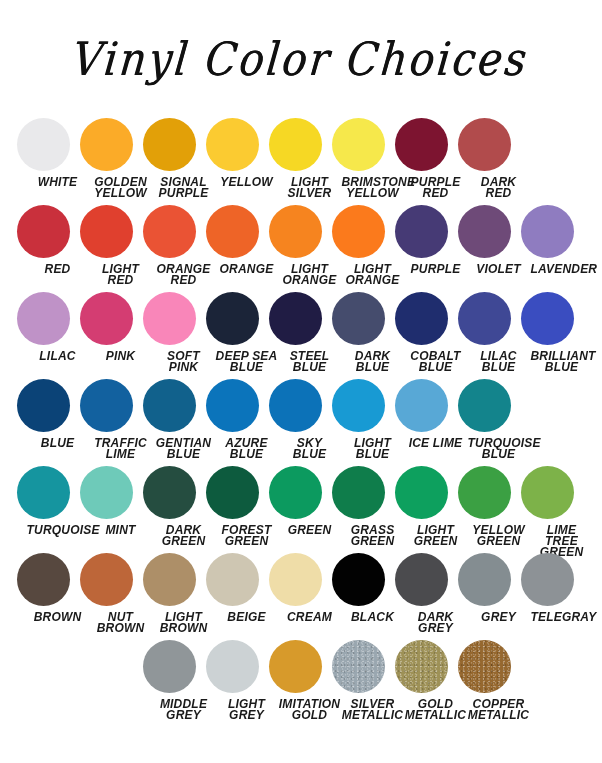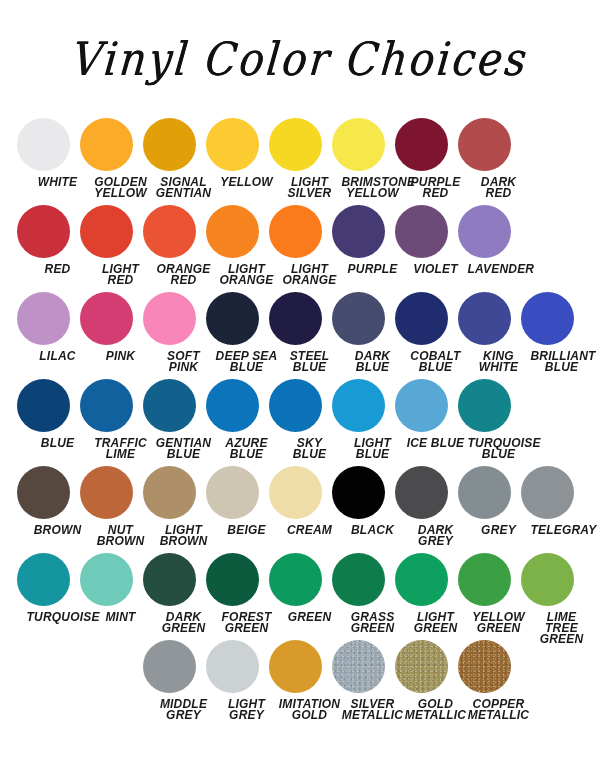--- a/index.html
+++ b/index.html
@@ -110,21 +110,21 @@
         <div class="swatch-cell">
           <div class="swatch-circle" style="background: rgb(233, 233, 235);"></div>
           <div class="swatch-label">WHITE</div>
         </div>
         <div class="swatch-cell">
           <div class="swatch-circle" style="background: rgb(251, 171, 40);"></div>
           <div class="swatch-label">GOLDEN YELLOW</div>
         </div>
         <div class="swatch-cell">
           <div class="swatch-circle" style="background: rgb(226, 160, 8);"></div>
-          <div class="swatch-label">SIGNAL GENTIAN</div>
+          <div class="swatch-label">SIGNAL PURPLE</div>
         </div>
         <div class="swatch-cell">
           <div class="swatch-circle" style="background: rgb(251, 203, 49);"></div>
           <div class="swatch-label">YELLOW</div>
         </div>
         <div class="swatch-cell">
           <div class="swatch-circle" style="background: rgb(246, 216, 36);"></div>
           <div class="swatch-label">LIGHT SILVER</div>
         </div>
         <div class="swatch-cell">
@@ -147,20 +147,24 @@
         </div>
         <div class="swatch-cell">
           <div class="swatch-circle" style="background: rgb(224, 64, 46);"></div>
           <div class="swatch-label">LIGHT RED</div>
         </div>
         <div class="swatch-cell">
           <div class="swatch-circle" style="background: rgb(234, 83, 52);"></div>
           <div class="swatch-label">ORANGE RED</div>
         </div>
         <div class="swatch-cell">
+          <div class="swatch-circle" style="background: rgb(238, 100, 39);"></div>
+          <div class="swatch-label">ORANGE</div>
+        </div>
+        <div class="swatch-cell">
           <div class="swatch-circle" style="background: rgb(246, 132, 31);"></div>
           <div class="swatch-label">LIGHT ORANGE</div>
         </div>
         <div class="swatch-cell">
           <div class="swatch-circle" style="background: rgb(251, 122, 28);"></div>
           <div class="swatch-label">LIGHT ORANGE</div>
         </div>
         <div class="swatch-cell">
           <div class="swatch-circle" style="background: rgb(70, 58, 117);"></div>
           <div class="swatch-label">PURPLE</div>
@@ -198,21 +202,21 @@
         <div class="swatch-cell">
           <div class="swatch-circle" style="background: rgb(69, 76, 109);"></div>
           <div class="swatch-label">DARK BLUE</div>
         </div>
         <div class="swatch-cell">
           <div class="swatch-circle" style="background: rgb(31, 45, 110);"></div>
           <div class="swatch-label">COBALT BLUE</div>
         </div>
         <div class="swatch-cell">
           <div class="swatch-circle" style="background: rgb(63, 72, 149);"></div>
-          <div class="swatch-label">KING WHITE</div>
+          <div class="swatch-label">LILAC BLUE</div>
         </div>
         <div class="swatch-cell">
           <div class="swatch-circle" style="background: rgb(58, 77, 192);"></div>
           <div class="swatch-label">BRILLIANT BLUE</div>
         </div>
       </div>
       <div class="swatch-row">
         <div class="swatch-cell">
           <div class="swatch-circle" style="background: rgb(11, 67, 119);"></div>
           <div class="swatch-label">BLUE</div>
@@ -232,29 +236,67 @@
         <div class="swatch-cell">
           <div class="swatch-circle" style="background: rgb(12, 114, 184);"></div>
           <div class="swatch-label">SKY BLUE</div>
         </div>
         <div class="swatch-cell">
           <div class="swatch-circle" style="background: rgb(24, 154, 211);"></div>
           <div class="swatch-label">LIGHT BLUE</div>
         </div>
         <div class="swatch-cell">
           <div class="swatch-circle" style="background: rgb(88, 168, 214);"></div>
-          <div class="swatch-label">ICE BLUE</div>
+          <div class="swatch-label">ICE LIME</div>
         </div>
         <div class="swatch-cell">
           <div class="swatch-circle" style="background: rgb(19, 132, 140);"></div>
           <div class="swatch-label">TURQUOISE BLUE</div>
         </div>
       </div>
       <div class="swatch-row">
         <div class="swatch-cell">
+          <div class="swatch-circle" style="background: rgb(21, 149, 159);"></div>
+          <div class="swatch-label">TURQUOISE</div>
+        </div>
+        <div class="swatch-cell">
+          <div class="swatch-circle" style="background: rgb(110, 202, 185);"></div>
+          <div class="swatch-label">MINT</div>
+        </div>
+        <div class="swatch-cell">
+          <div class="swatch-circle" style="background: rgb(37, 77, 64);"></div>
+          <div class="swatch-label">DARK GREEN</div>
+        </div>
+        <div class="swatch-cell">
+          <div class="swatch-circle" style="background: rgb(13, 91, 62);"></div>
+          <div class="swatch-label">FOREST GREEN</div>
+        </div>
+        <div class="swatch-cell">
+          <div class="swatch-circle" style="background: rgb(12, 154, 95);"></div>
+          <div class="swatch-label">GREEN</div>
+        </div>
+        <div class="swatch-cell">
+          <div class="swatch-circle" style="background: rgb(15, 125, 75);"></div>
+          <div class="swatch-label">GRASS GREEN</div>
+        </div>
+        <div class="swatch-cell">
+          <div class="swatch-circle" style="background: rgb(13, 160, 94);"></div>
+          <div class="swatch-label">LIGHT GREEN</div>
+        </div>
+        <div class="swatch-cell">
+          <div class="swatch-circle" style="background: rgb(59, 160, 67);"></div>
+          <div class="swatch-label">YELLOW GREEN</div>
+        </div>
+        <div class="swatch-cell">
+          <div class="swatch-circle" style="background: rgb(125, 178, 73);"></div>
+          <div class="swatch-label">LIME TREE GREEN</div>
+        </div>
+      </div>
+      <div class="swatch-row">
+        <div class="swatch-cell">
           <div class="swatch-circle" style="background: rgb(87, 72, 63);"></div>
           <div class="swatch-label">BROWN</div>
         </div>
         <div class="swatch-cell">
           <div class="swatch-circle" style="background: rgb(189, 102, 57);"></div>
           <div class="swatch-label">NUT BROWN</div>
         </div>
         <div class="swatch-cell">
           <div class="swatch-circle" style="background: rgb(173, 143, 104);"></div>
           <div class="swatch-label">LIGHT BROWN</div>
@@ -278,58 +320,20 @@
         <div class="swatch-cell">
           <div class="swatch-circle" style="background: rgb(132, 141, 145);"></div>
           <div class="swatch-label">GREY</div>
         </div>
         <div class="swatch-cell">
           <div class="swatch-circle" style="background: rgb(141, 146, 150);"></div>
           <div class="swatch-label">TELEGRAY</div>
         </div>
       </div>
       <div class="swatch-row">
-        <div class="swatch-cell">
-          <div class="swatch-circle" style="background: rgb(21, 149, 159);"></div>
-          <div class="swatch-label">TURQUOISE</div>
-        </div>
-        <div class="swatch-cell">
-          <div class="swatch-circle" style="background: rgb(110, 202, 185);"></div>
-          <div class="swatch-label">MINT</div>
-        </div>
-        <div class="swatch-cell">
-          <div class="swatch-circle" style="background: rgb(37, 77, 64);"></div>
-          <div class="swatch-label">DARK GREEN</div>
-        </div>
-        <div class="swatch-cell">
-          <div class="swatch-circle" style="background: rgb(13, 91, 62);"></div>
-          <div class="swatch-label">FOREST GREEN</div>
-        </div>
-        <div class="swatch-cell">
-          <div class="swatch-circle" style="background: rgb(12, 154, 95);"></div>
-          <div class="swatch-label">GREEN</div>
-        </div>
-        <div class="swatch-cell">
-          <div class="swatch-circle" style="background: rgb(15, 125, 75);"></div>
-          <div class="swatch-label">GRASS GREEN</div>
-        </div>
-        <div class="swatch-cell">
-          <div class="swatch-circle" style="background: rgb(13, 160, 94);"></div>
-          <div class="swatch-label">LIGHT GREEN</div>
-        </div>
-        <div class="swatch-cell">
-          <div class="swatch-circle" style="background: rgb(59, 160, 67);"></div>
-          <div class="swatch-label">YELLOW GREEN</div>
-        </div>
-        <div class="swatch-cell">
-          <div class="swatch-circle" style="background: rgb(125, 178, 73);"></div>
-          <div class="swatch-label">LIME TREE GREEN</div>
-        </div>
-      </div>
-      <div class="swatch-row">
         <div class="swatch-cell"></div>
         <div class="swatch-cell"></div>
         <div class="swatch-cell">
           <div class="swatch-circle" style="background: rgb(144, 150, 153);"></div>
           <div class="swatch-label">MIDDLE GREY</div>
         </div>
         <div class="swatch-cell">
           <div class="swatch-circle" style="background: rgb(204, 210, 212);"></div>
           <div class="swatch-label">LIGHT GREY</div>
         </div>

